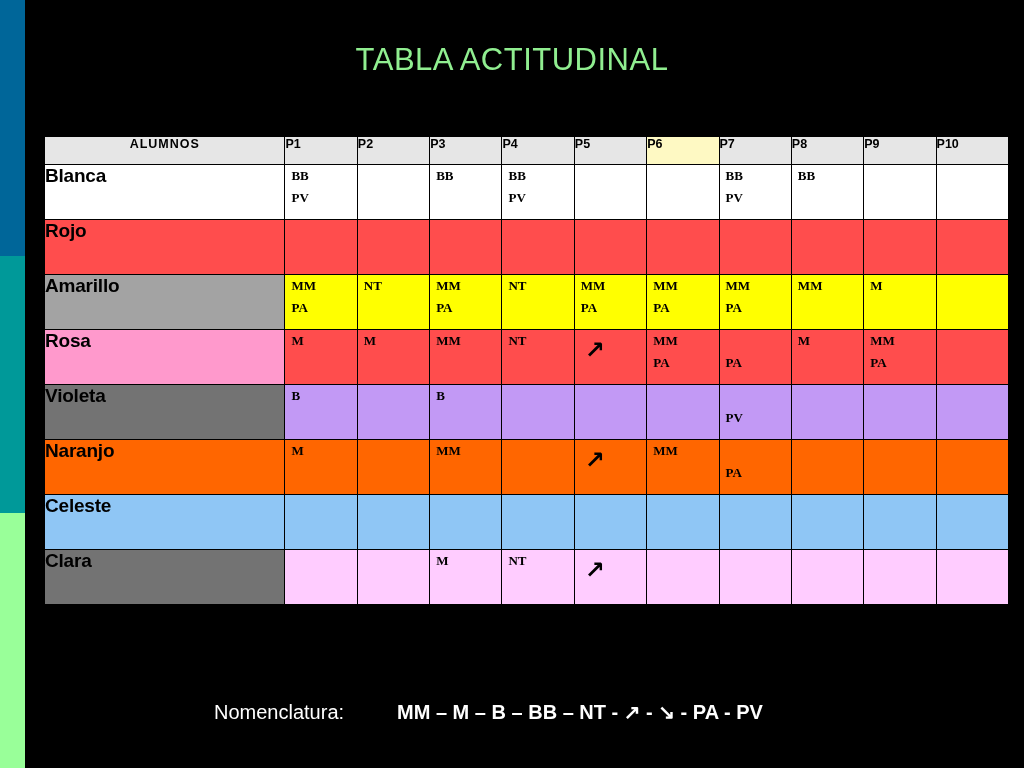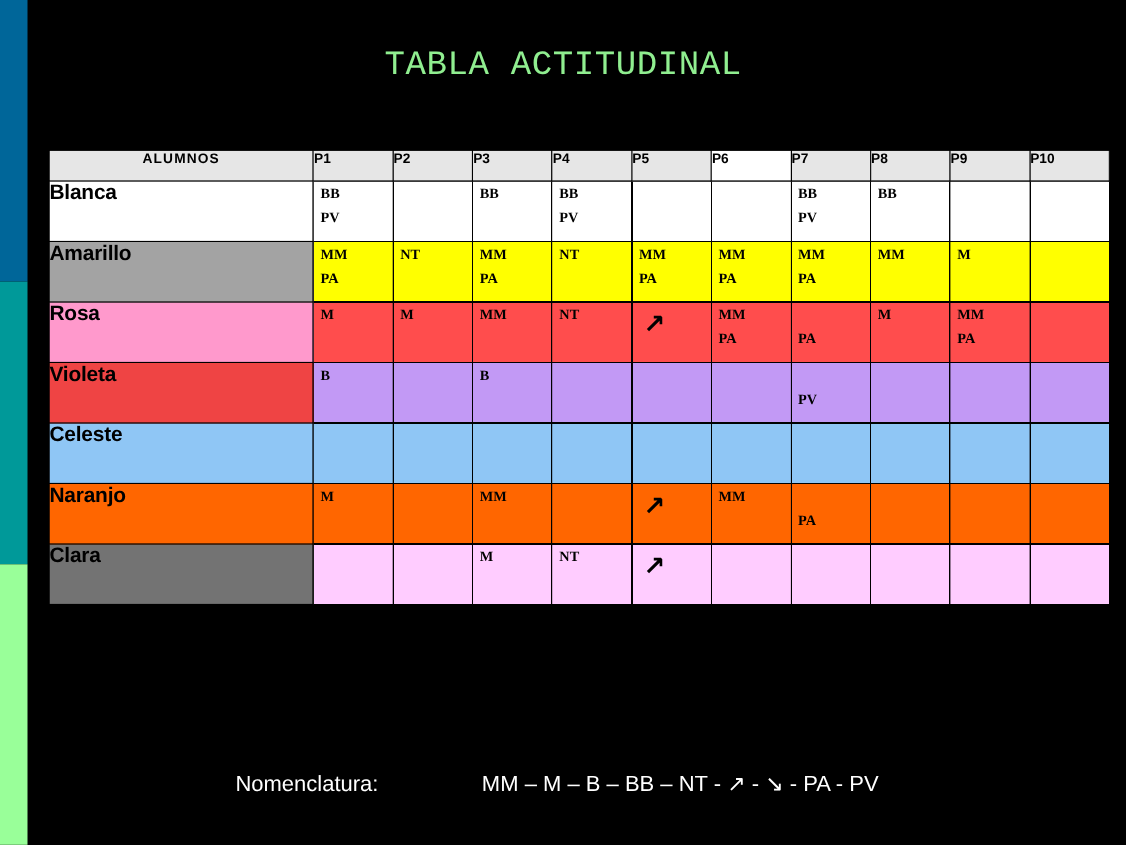--- a/index.html
+++ b/index.html
@@ -29,21 +29,21 @@
 
   
   #page-title {
     position: absolute;
     left: 0; top: 42px;
     width: 1024px;
     text-align: center;
     font-size: 31px;
     letter-spacing: 0.5px;
     color: #90EE90;
-    font-family: Liberation Mono, monospace;
+    font-family: Liberation Sans, sans-serif;
     font-weight: normal;
   }
 
   
   #table-wrap {
     position: absolute;
     left: 44px;
     top: 136px;
     width: 965px;
   }
@@ -130,22 +130,23 @@
     font-size: 20px;
     font-family: "Liberation Sans", sans-serif;
     display: flex;
     align-items: baseline;
   }
   #nomenclature .nom-label {
     margin-left: 170px;
     white-space: nowrap;
   }
   #nomenclature .nom-legend {
-    margin-left: 94px;
+    margin-left: 53px;
     white-space: nowrap;
+    font-weight: bold;
   }
 </style>
 </head>
 <body>
 
 <div id="left-bands">
   <div class="band band-1" style="background: rgb(0, 102, 153);"></div>
   <div class="band band-2" style="background: rgb(0, 153, 153);"></div>
   <div class="band band-3" style="background: rgb(153, 255, 153);"></div>
 </div>
@@ -168,21 +169,21 @@
         <col class="c-p">
       </colgroup>
     <thead>
       <tr id="header-row">
           <th class="col-alumnos" style="background: rgb(230, 230, 230);">ALUMNOS</th>
           <th class="col-p" style="background: rgb(230, 230, 230); margin-left: 20px;">P1</th>
           <th class="col-p" style="background: rgb(230, 230, 230);">P2</th>
           <th class="col-p" style="background: rgb(230, 230, 230);">P3</th>
           <th class="col-p" style="background: rgb(230, 230, 230);">P4</th>
           <th class="col-p" style="background: rgb(230, 230, 230);">P5</th>
-          <th class="col-p" style="background: #ffffff;">P6</th>
+          <th class="col-p" style="background: #fef9c3;">P6</th>
           <th class="col-p" style="background: rgb(230, 230, 230);">P7</th>
           <th class="col-p" style="background: rgb(230, 230, 230);">P8</th>
           <th class="col-p" style="background: rgb(230, 230, 230);">P9</th>
           <th class="col-p" style="background: rgb(230, 230, 230);">P10</th>
         </tr>
     </thead>
     <tbody id="table-body">
         <tr>
           <td class="name-cell" style="background: rgb(255, 255, 255);">Blanca</td>
           <td class="mark-cell" style="background: rgb(255, 255, 255);">
@@ -203,20 +204,33 @@
             <span class="m-top">BB</span>
             <span class="m-bot">PV</span>
           </td>
           <td class="mark-cell" style="background: rgb(255, 255, 255);">
             <span class="m-top">BB</span>
           </td>
           <td class="mark-cell" style="background: rgb(255, 255, 255);"></td>
           <td class="mark-cell" style="background: rgb(255, 255, 255);"></td>
         </tr>
         <tr>
+          <td class="name-cell" style="background: rgb(255, 77, 77);">Rojo</td>
+          <td class="mark-cell" style="background: rgb(255, 77, 77);"></td>
+          <td class="mark-cell" style="background: rgb(255, 77, 77);"></td>
+          <td class="mark-cell" style="background: rgb(255, 77, 77);"></td>
+          <td class="mark-cell" style="background: rgb(255, 77, 77);"></td>
+          <td class="mark-cell" style="background: rgb(255, 77, 77);"></td>
+          <td class="mark-cell" style="background: rgb(255, 77, 77);"></td>
+          <td class="mark-cell" style="background: rgb(255, 77, 77);"></td>
+          <td class="mark-cell" style="background: rgb(255, 77, 77);"></td>
+          <td class="mark-cell" style="background: rgb(255, 77, 77);"></td>
+          <td class="mark-cell" style="background: rgb(255, 77, 77);"></td>
+        </tr>
+        <tr>
           <td class="name-cell" style="background: #a3a3a3;">Amarillo</td>
           <td class="mark-cell" style="background: rgb(255, 255, 0);">
             <span class="m-top">MM</span>
             <span class="m-bot">PA</span>
           </td>
           <td class="mark-cell" style="background: rgb(255, 255, 0);">
             <span class="m-top">NT</span>
           </td>
           <td class="mark-cell" style="background: rgb(255, 255, 0);">
             <span class="m-top">MM</span>
@@ -272,73 +286,73 @@
           <td class="mark-cell" style="background: rgb(255, 77, 77);">
             <span class="m-top">M</span>
           </td>
           <td class="mark-cell" style="background: rgb(255, 77, 77);">
             <span class="m-top">MM</span>
             <span class="m-bot">PA</span>
           </td>
           <td class="mark-cell" style="background: rgb(255, 77, 77);"></td>
         </tr>
         <tr>
-          <td class="name-cell" style="background: #ef4444;">Violeta</td>
+          <td class="name-cell" style="background: #737373;">Violeta</td>
           <td class="mark-cell" style="background: rgb(194, 153, 245);">
             <span class="m-top">B</span>
           </td>
           <td class="mark-cell" style="background: rgb(194, 153, 245);"></td>
           <td class="mark-cell" style="background: rgb(194, 153, 245);">
             <span class="m-top">B</span>
           </td>
           <td class="mark-cell" style="background: rgb(194, 153, 245);"></td>
           <td class="mark-cell" style="background: rgb(194, 153, 245);"></td>
           <td class="mark-cell" style="background: rgb(194, 153, 245);"></td>
           <td class="mark-cell" style="background: rgb(194, 153, 245);">
             <span class="m-bot">PV</span>
           </td>
           <td class="mark-cell" style="background: rgb(194, 153, 245);"></td>
           <td class="mark-cell" style="background: rgb(194, 153, 245);"></td>
           <td class="mark-cell" style="background: rgb(194, 153, 245);"></td>
         </tr>
         <tr>
+          <td class="name-cell" style="background: rgb(255, 102, 0);">Naranjo</td>
+          <td class="mark-cell" style="background: rgb(255, 102, 0);">
+            <span class="m-top">M</span>
+          </td>
+          <td class="mark-cell" style="background: rgb(255, 102, 0);"></td>
+          <td class="mark-cell" style="background: rgb(255, 102, 0);">
+            <span class="m-top">MM</span>
+          </td>
+          <td class="mark-cell" style="background: rgb(255, 102, 0);"></td>
+          <td class="mark-cell" style="background: rgb(255, 102, 0);">
+            <span class="m-arrow">↗</span>
+          </td>
+          <td class="mark-cell" style="background: rgb(255, 102, 0);">
+            <span class="m-top">MM</span>
+          </td>
+          <td class="mark-cell" style="background: rgb(255, 102, 0);">
+            <span class="m-bot">PA</span>
+          </td>
+          <td class="mark-cell" style="background: rgb(255, 102, 0);"></td>
+          <td class="mark-cell" style="background: rgb(255, 102, 0);"></td>
+          <td class="mark-cell" style="background: rgb(255, 102, 0);"></td>
+        </tr>
+        <tr>
           <td class="name-cell" style="background: rgb(143, 198, 245);">Celeste</td>
           <td class="mark-cell" style="background: rgb(143, 198, 245);"></td>
           <td class="mark-cell" style="background: rgb(143, 198, 245);"></td>
           <td class="mark-cell" style="background: rgb(143, 198, 245);"></td>
           <td class="mark-cell" style="background: rgb(143, 198, 245);"></td>
           <td class="mark-cell" style="background: rgb(143, 198, 245);"></td>
           <td class="mark-cell" style="background: rgb(143, 198, 245);"></td>
           <td class="mark-cell" style="background: rgb(143, 198, 245);"></td>
           <td class="mark-cell" style="background: rgb(143, 198, 245);"></td>
           <td class="mark-cell" style="background: rgb(143, 198, 245);"></td>
           <td class="mark-cell" style="background: rgb(143, 198, 245);"></td>
-        </tr>
-        <tr>
-          <td class="name-cell" style="background: rgb(255, 102, 0);">Naranjo</td>
-          <td class="mark-cell" style="background: rgb(255, 102, 0);">
-            <span class="m-top">M</span>
-          </td>
-          <td class="mark-cell" style="background: rgb(255, 102, 0);"></td>
-          <td class="mark-cell" style="background: rgb(255, 102, 0);">
-            <span class="m-top">MM</span>
-          </td>
-          <td class="mark-cell" style="background: rgb(255, 102, 0);"></td>
-          <td class="mark-cell" style="background: rgb(255, 102, 0);">
-            <span class="m-arrow">↗</span>
-          </td>
-          <td class="mark-cell" style="background: rgb(255, 102, 0);">
-            <span class="m-top">MM</span>
-          </td>
-          <td class="mark-cell" style="background: rgb(255, 102, 0);">
-            <span class="m-bot">PA</span>
-          </td>
-          <td class="mark-cell" style="background: rgb(255, 102, 0);"></td>
-          <td class="mark-cell" style="background: rgb(255, 102, 0);"></td>
-          <td class="mark-cell" style="background: rgb(255, 102, 0);"></td>
         </tr>
         <tr>
           <td class="name-cell" style="background: #737373;">Clara</td>
           <td class="mark-cell" style="background: rgb(255, 204, 255);"></td>
           <td class="mark-cell" style="background: rgb(255, 204, 255);"></td>
           <td class="mark-cell" style="background: rgb(255, 204, 255);">
             <span class="m-top">M</span>
           </td>
           <td class="mark-cell" style="background: rgb(255, 204, 255);">
             <span class="m-top">NT</span>

